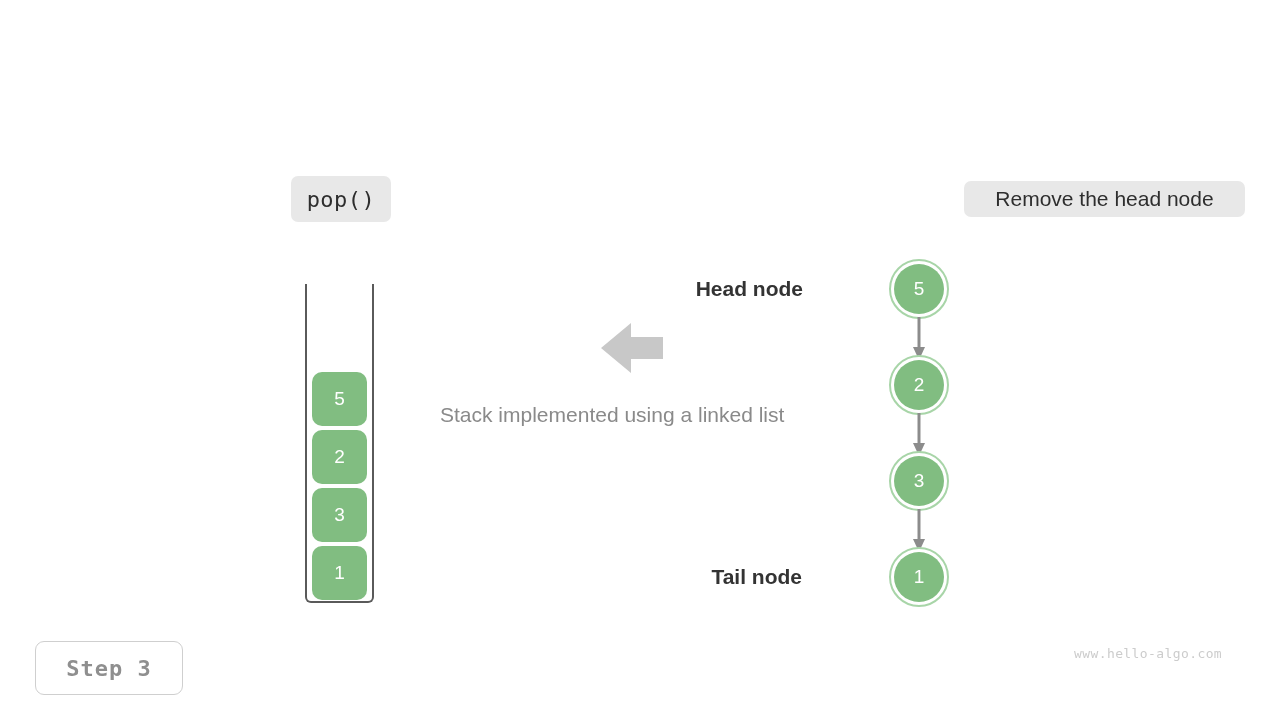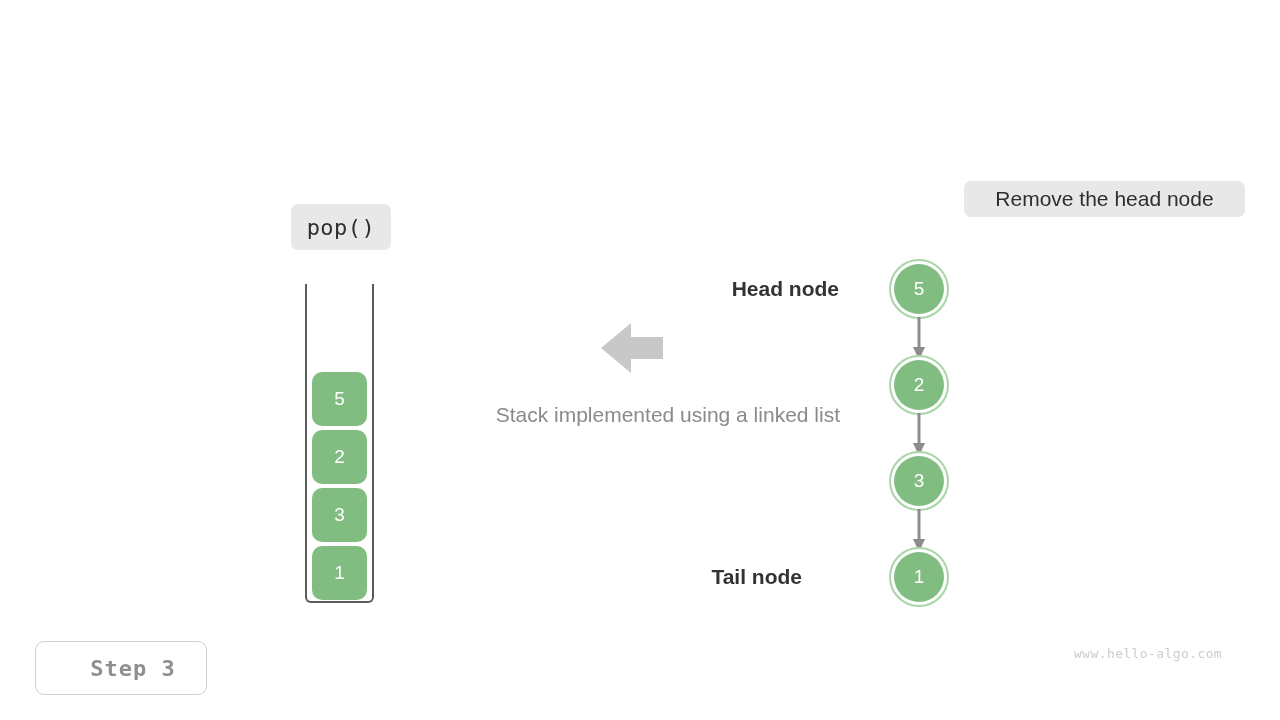--- a/index.html
+++ b/index.html
@@ -28,21 +28,20 @@
     white-space: nowrap;
   }
   #op-pill {
     left: 291px;
     top: 176px;
     width: 100px;
     height: 46px;
     font-family: "DejaVu Sans Mono", "Liberation Mono", monospace;
     font-size: 22px;
     letter-spacing: 0.5px;
-    margin-top: 28px;
   }
   #action-pill {
     left: 964px;
     top: 181px;
     width: 281px;
     height: 36px;
     font-size: 21px;
   }
 
   
@@ -56,41 +55,40 @@
     border: 1px solid #cfcfcf;
     border-radius: 9px;
     display: flex;
     align-items: center;
     justify-content: center;
     font-family: "DejaVu Sans Mono", "Liberation Mono", monospace;
     font-size: 22px;
     font-weight: bold;
     color: #8f8f8f;
     letter-spacing: 1px;
-    padding-left: 24px;
   }
 
   
   #watermark {
     position: absolute;
     left: 1074px;
     top: 646px;
     font-family: "DejaVu Sans Mono", "Liberation Mono", monospace;
     font-size: 13px;
     color: #cccccc;
     letter-spacing: 0.4px;
   }
 
   
   #caption {
     position: absolute;
     left: 440px;
     top: 403px;
     width: 400px;
-    text-align: right;
+    text-align: left;
     font-size: 21px;
     color: #8a8a8a;
     white-space: nowrap;
   }
 
   
   #transform-arrow {
     position: absolute;
     left: 601px;
     top: 320px;
@@ -187,21 +185,21 @@
   
   .endpoint-label {
     position: absolute;
     font-size: 21px;
     font-weight: bold;
     color: #333333;
     white-space: nowrap;
     text-align: right;
   }
   #head-label {
-    left: 679px;
+    left: 643px;
     top: 277px;
     width: 160px;
   }
   #tail-label {
     left: 642px;
     top: 565px;
     width: 160px;
   }
 </style>
 </head>

